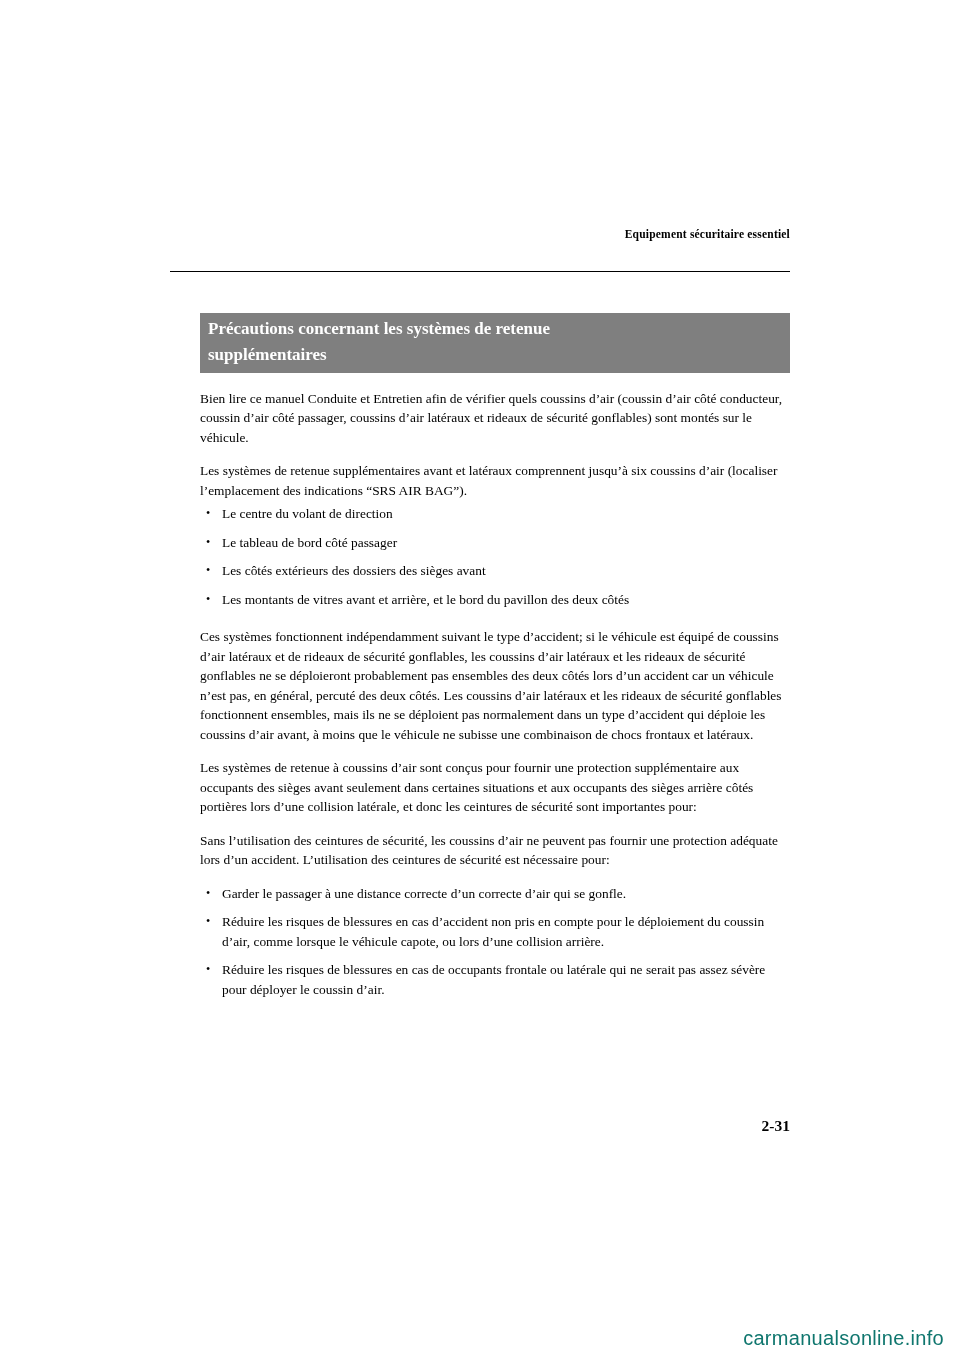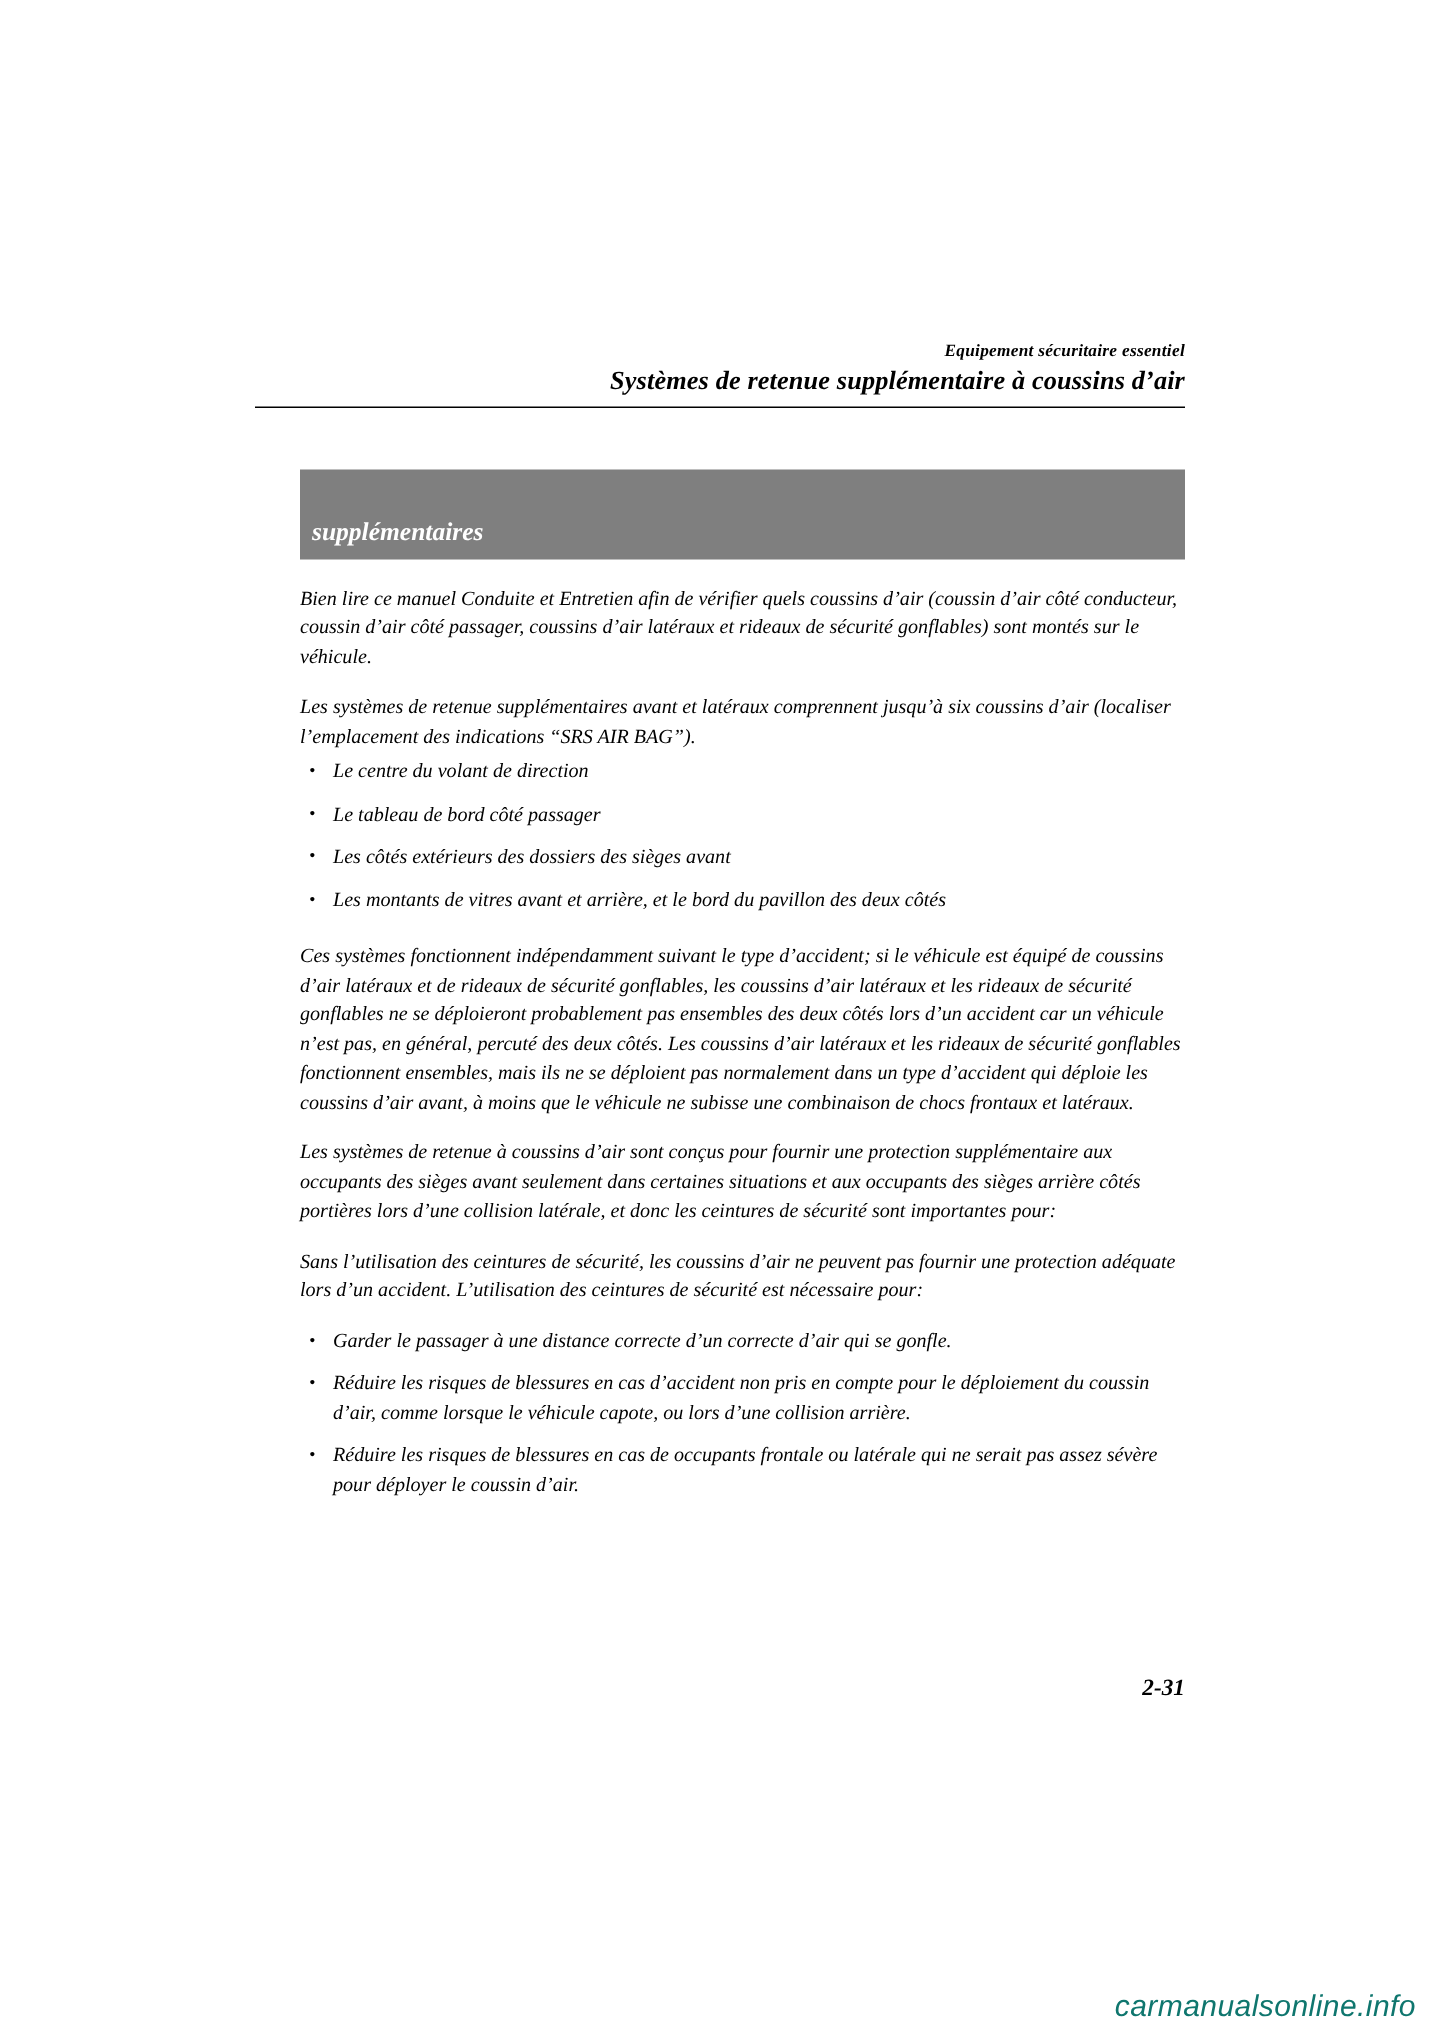--- a/index.html
+++ b/index.html
@@ -10,21 +10,20 @@
     position: relative;
     font-family: "Liberation Serif", serif;
     color: #000000;
     overflow: hidden;
   }
   .page {
     position: relative;
     width: 960px;
     height: 1358px;
     background: #ffffff;
-    font-style: italic;
   }
   .page-header {
     position: absolute;
     left: 170px;
     top: 228px;
     width: 620px;
     text-align: right;
   }
   .kicker {
     font-size: 11.5px;
@@ -108,28 +107,27 @@
     letter-spacing: 0.3px;
   }
 </style>
 </head>
 <body>
 
 <div class="page">
 
   <header class="page-header">
     <div class="kicker">Equipement sécuritaire essentiel</div>
-    <div class="chapter-title">Systèmes de retenue supplémentaire à coussins d’air</div>
   </header>
 
   <hr class="header-rule">
 
   <main class="content">
 
-    <h2 class="section-title"><br><span>supplémentaires</span></h2>
+    <h2 class="section-title"><span>Précautions concernant les systèmes de retenue</span><br><span>supplémentaires</span></h2>
 
     <p class="para">Bien lire ce manuel Conduite et Entretien afin de vérifier quels coussins d’air (coussin d’air côté conducteur, coussin d’air côté passager, coussins d’air latéraux et rideaux de sécurité gonflables) sont montés sur le véhicule.</p>
 
     <p class="para tight">Les systèmes de retenue supplémentaires avant et latéraux comprennent jusqu’à six coussins d’air (localiser l’emplacement des indications “SRS AIR BAG”).</p>
 
     <div class="bullet-list">
         <div class="bullet-item">
         <span class="bullet-glyph">•</span>
         <span class="bullet-text">Le centre du volant de direction</span>
       </div>

